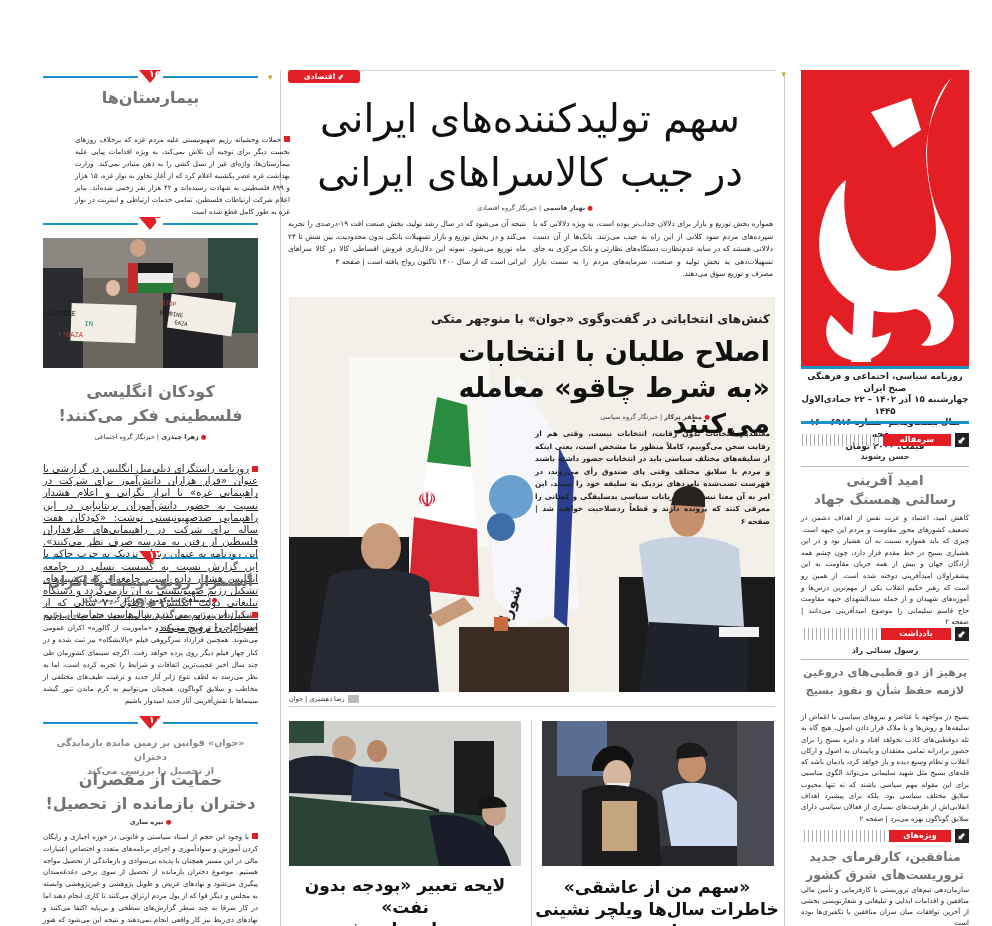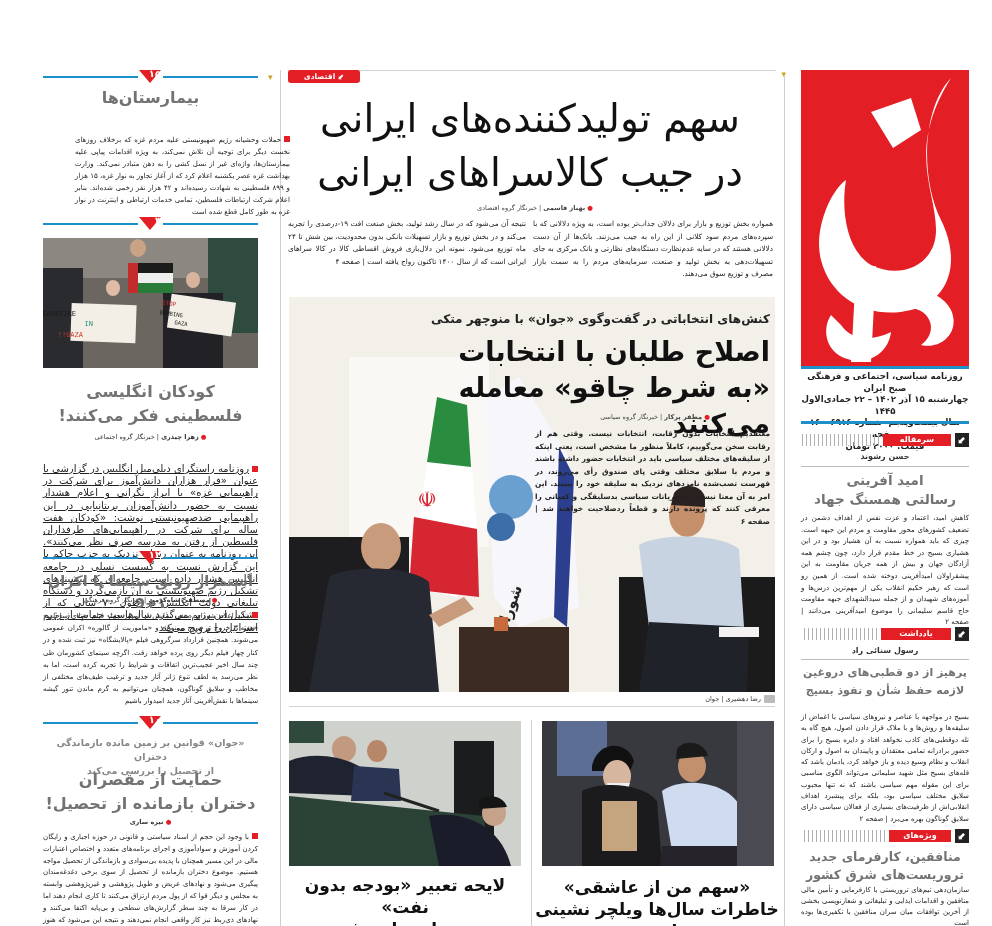--- a/index.html
+++ b/index.html
@@ -32,21 +32,21 @@
   .main-byline { left: 420px; top: 204px; width: 230px; text-align: center; font-size: 6.5px; color: #444; }
   .main-byline .dot { color: #e31e24; }
 
   
   .photo-main { left: 289px; top: 297px; width: 486px; height: 395px; background: linear-gradient(180deg,#f6f3ee 0%,#efe9e1 45%,#d9d2c6 70%,#3d3a36 100%); overflow: hidden; }
   .photo-main svg { position: absolute; left: 0; top: 0; width: 486px; height: 395px; }
   .int-kicker { left: 420px; top: 312px; width: 350px; font-size: 12px; font-weight: bold; color: #222; text-align: right; }
   .int-headline { left: 440px; top: 334px; width: 330px; font-size: 27px; line-height: 36px; font-weight: bold; color: #111; text-align: right; letter-spacing: -0.5px; }
   .int-byline { left: 540px; top: 413px; width: 230px; font-size: 6.5px; color: #444; text-align: center; }
   .int-body { left: 535px; top: 428px; width: 235px; font-size: 7.4px; line-height: 12.5px; color: #222; text-align: justify; font-weight: bold; }
-  .photo-credit { left: 289px; top: 695px; width: 486px; font-size: 6.5px; color: #333; text-align: right; direction: rtl; }
+  .photo-credit { left: 289px; top: 695px; width: 486px; font-size: 6.5px; color: #333; text-align: left; direction: rtl; }
   .photo-credit .cam { display: inline-block; width: 11px; height: 8px; background: #bbb; border-radius: 1px; margin-left: 3px; vertical-align: middle; }
 
   .photo-small { position: absolute; overflow: hidden; }
   .photo-small svg { width: 100%; height: 100%; display: block; }
   .caption-big { position: absolute; text-align: center; font-size: 17px; line-height: 22px; font-weight: bold; color: #111; }
 
   
   .page-marker { position: absolute; height: 14px; }
   .page-marker .rule-l, .page-marker .rule-r { position: absolute; top: 6px; height: 2px; background: #1d8fc9; }
   .page-marker .tri { position: absolute; top: 0; width: 0; height: 0; border-left: 11px solid transparent; border-right: 11px solid transparent; border-top: 13px solid #e31e24; }

